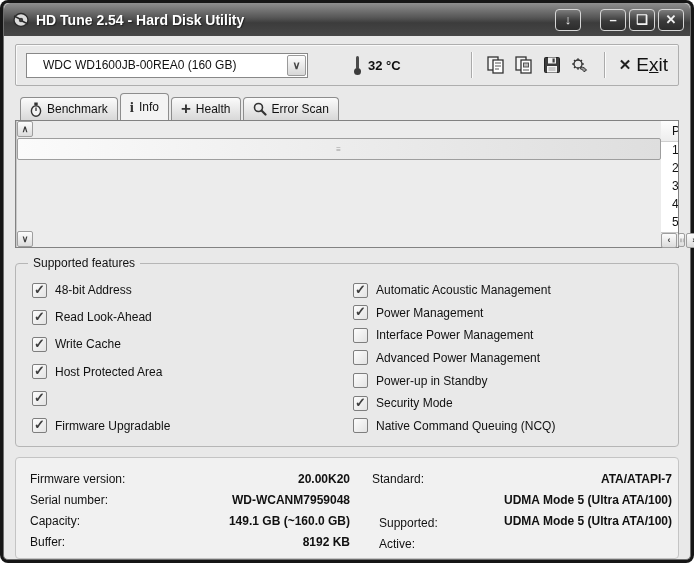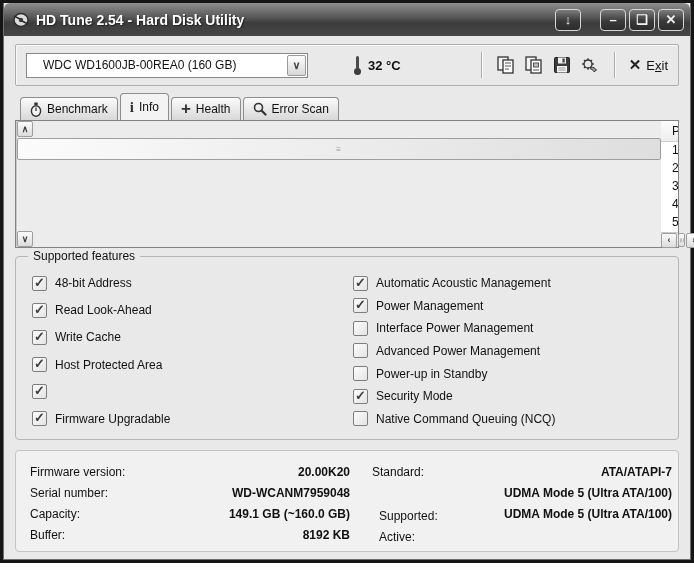--- a/index.html
+++ b/index.html
@@ -2,21 +2,21 @@
 <html><head>
 <meta charset="utf-8">
 <style>
   * { margin:0; padding:0; box-sizing:border-box; }
   html,body { background:#fff; }
   body { font-family:"Liberation Sans", sans-serif; font-size:12px; color:#111; }
 
   .frame { width:694px; height:567px; background:#fff; padding:0 3px 7px 3px; }
   .window { height:557px; margin-top:3px; background:#e9e9e9;
             border-left:1px solid #6e6e6e; border-right:1px solid #6e6e6e; border-bottom:1px solid #6e6e6e;
-            box-shadow:0 0 0 3px #161616; border-radius:0; display:flex; flex-direction:column; }
+            box-shadow:0 0 0 3px #161616; border-radius:5px; display:flex; flex-direction:column; }
 
   
   .titlebar { height:33px; flex:0 0 33px; display:flex; align-items:center; padding:0 6px 0 8px;
               background:linear-gradient(#8f8f8f, #555 45%, #3c3c3c 60%, #474747);
               border-radius:6px 6px 0 0; }
   .app-icon { width:18px; height:18px; margin-right:6px; flex:0 0 auto; }
   .title-text { color:#fff; font-weight:bold; font-size:14px; text-shadow:1px 1px 1px #222;
                 flex:1; white-space:nowrap; overflow:hidden; }
   .tb-btn { width:26px; height:22px; margin-left:3px; border:1px solid #d6d6d6; border-radius:4px;
             background:linear-gradient(#7c7c7c,#3a3a3a 55%,#2c2c2c); color:#f2f2f2;
@@ -39,21 +39,21 @@
   .thermo { width:7px; height:19px; position:relative; margin-right:7px; }
   .thermo .stem { position:absolute; left:2px; top:0; width:3px; height:13px; background:#4a4a4a; border-radius:2px; }
   .thermo .bulb { position:absolute; left:0; bottom:0; width:7px; height:7px; background:#3c3c3c; border-radius:50%; }
   .temp-text { font-weight:bold; font-size:13px; }
   .tool-sep { width:1px; height:26px; background:#aaa; box-shadow:1px 0 0 #fbfbfb; margin:0 10px; }
   .tool-right { margin-left:auto; display:flex; align-items:center; }
   .tool-btn { width:28px; height:28px; display:flex; align-items:center; justify-content:center; }
   .tool-btn svg { display:block; }
   .exit-btn { display:flex; align-items:center; margin-left:4px; }
   .exit-x { font-size:15px; font-weight:bold; color:#222; margin-right:5px; }
-  .exit-label { font-size:13px; }
+  .exit-label { font-size:19px; }
   .exit-label .accel { text-decoration:underline; }
 
   
   .tabstrip { flex:0 0 27px; margin-top:7px; display:flex; align-items:flex-end; padding-left:5px; position:relative; }
   .tab { height:23px; display:flex; align-items:center; padding:8px 9px; margin-right:2px;
          border:1px solid #8d8d8d; border-bottom:none; border-radius:4px 4px 0 0;
          background:linear-gradient(#fbfbfb,#d8d8d8); position:relative; }
   .tab.active { height:27px; background:#f3f3f3; z-index:2; }
   .tab-icon { margin-right:5px; display:flex; align-items:center; justify-content:center; }
   .glyph-icon { font-weight:bold; color:#333; }
@@ -82,21 +82,21 @@
   .vthumb { height:22px; margin:1px 0; border:1px solid #9e9e9e; border-radius:2px;
             background:linear-gradient(90deg,#fbfbfb,#dedede); display:flex; align-items:center; justify-content:center;
             color:#9a9a9a; font-size:8px; letter-spacing:1px; }
   .vtrack { flex:1; }
   .hthumb { flex:1; margin:0 1px; border:1px solid #9e9e9e; border-radius:2px;
             background:linear-gradient(#fbfbfb,#dedede); display:flex; align-items:center; justify-content:center;
             color:#9a9a9a; font-size:8px; }
   .grip-v { transform:rotate(90deg); }
 
   
-  .groupbox { flex:0 0 184px; margin-top:8px; border:1px solid #b6b6b6; border-radius:4px; position:relative;
+  .groupbox { flex:0 0 184px; margin-top:15px; border:1px solid #b6b6b6; border-radius:4px; position:relative;
               padding:14px 8px 4px 16px; }
   .groupbox-label { position:absolute; top:-8px; left:12px; background:#e9e9e9; padding:0 5px; }
   .feature-cols { display:grid; grid-template-columns:1fr 1fr; column-gap:4px; height:100%; }
   .feature-col { display:flex; flex-direction:column; justify-content:space-between; padding:2px 0 6px 0; }
   .feature-row { display:flex; align-items:center; height:20px; }
   .cb { width:15px; height:15px; border:1px solid #7e7e7e; border-radius:2px; margin-right:8px; flex:0 0 15px;
         background:linear-gradient(135deg,#fdfdfd,#e3e3e3); position:relative; }
   .cb.checked::after { content:"✓"; position:absolute; left:1px; top:-2px; font-size:13px; font-weight:bold; color:#3f3f3f; }
 
   

